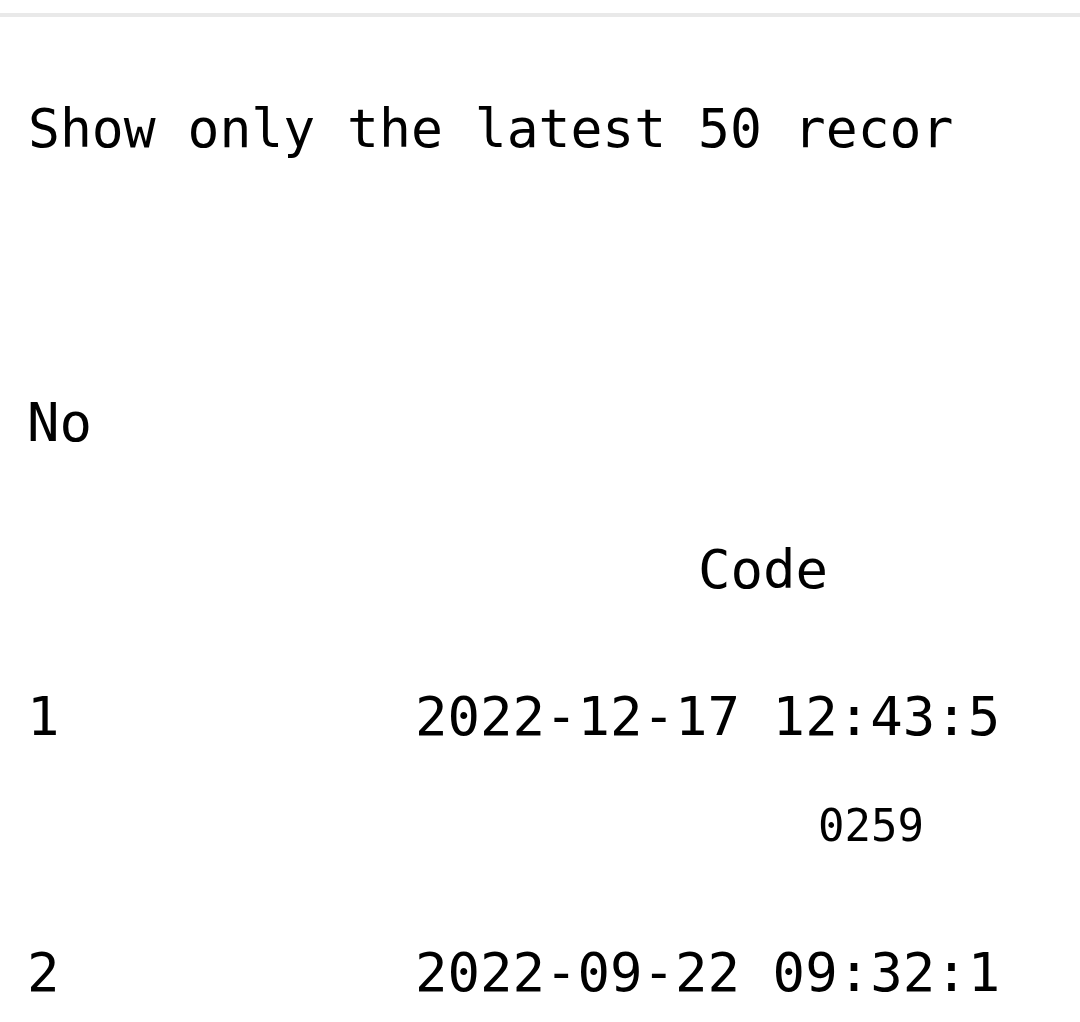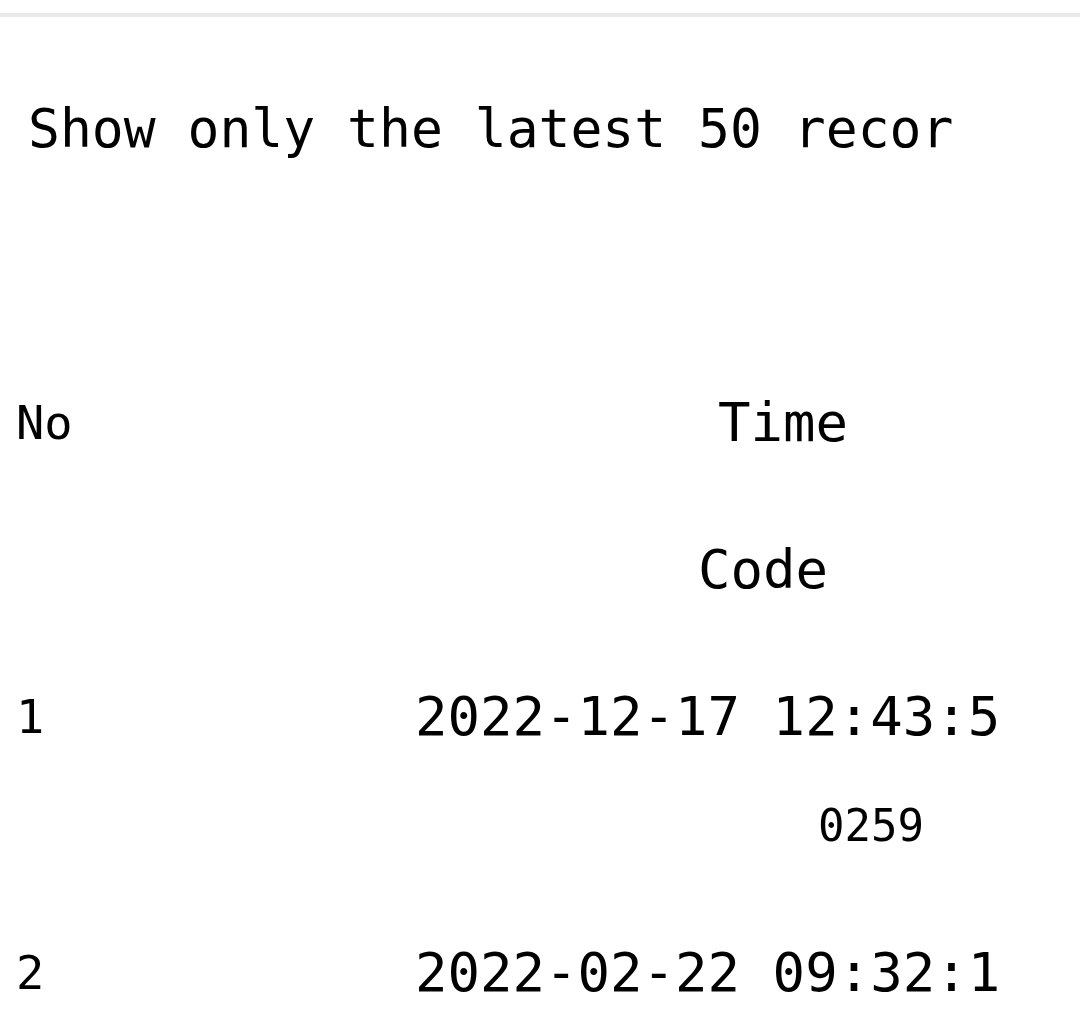--- a/index.html
+++ b/index.html
@@ -65,25 +65,25 @@
 
   
   .rec-line {
     position: relative;
     height: 71px;
     overflow: hidden;
   }
 
   .col-left {
     position: absolute;
-    left: 16px;
+    left: 27px;
     top: 0;
     height: 71px;
     line-height: 71px;
-    font-size: 47px;
+    font-size: 54px;
     white-space: pre;
   }
 
   .col-right {
     position: absolute;
     left: 415px;
     top: 0;
     height: 71px;
     line-height: 71px;
     font-size: 54px;
@@ -132,41 +132,40 @@
 
     
     <div class="line notice">Show only the latest 50 recor</div>
 
     
     <div class="spacer-line"></div>
 
     
     <div class="rec-line">
       <span class="col-left">No</span>
-      <span class="hdr-time">Time</span>
     </div>
 
     
     <div class="rec-line">
       <span class="hdr-code">Code</span>
     </div>
 
     
     <div class="rec-line">
       <span class="col-left">1</span>
       <span class="col-right">2022-12-17 12:43:5</span>
     </div>
     <div class="rec-line">
       <span class="col-code">0259</span>
     </div>
 
     
     <div class="rec-line">
       <span class="col-left">2</span>
-      <span class="col-right">2022-02-22 09:32:1</span>
+      <span class="col-right">2022-09-22 09:32:1</span>
     </div>
     
 
     
     
     
 
     
     
     

